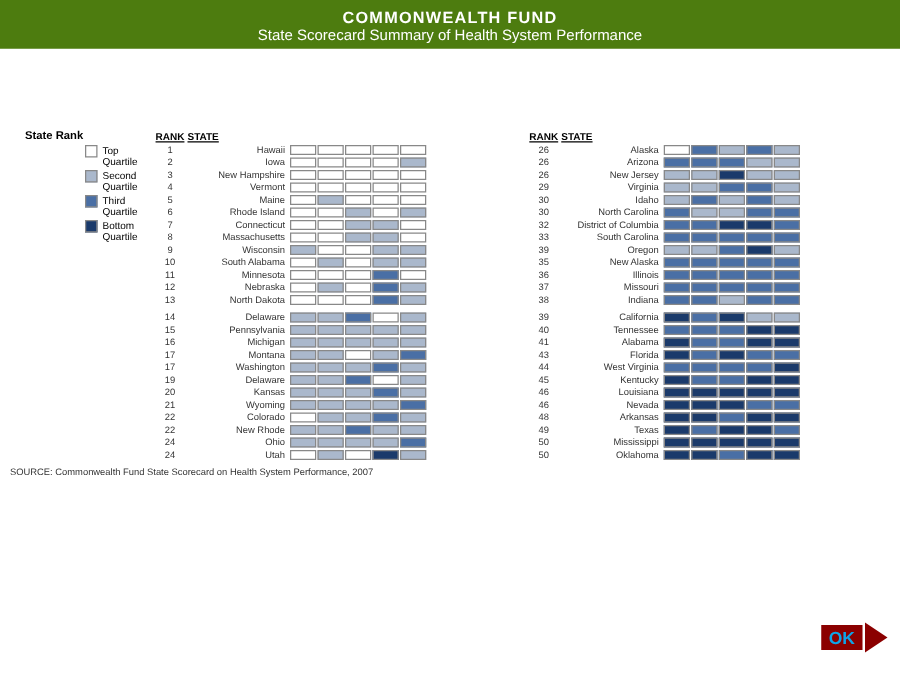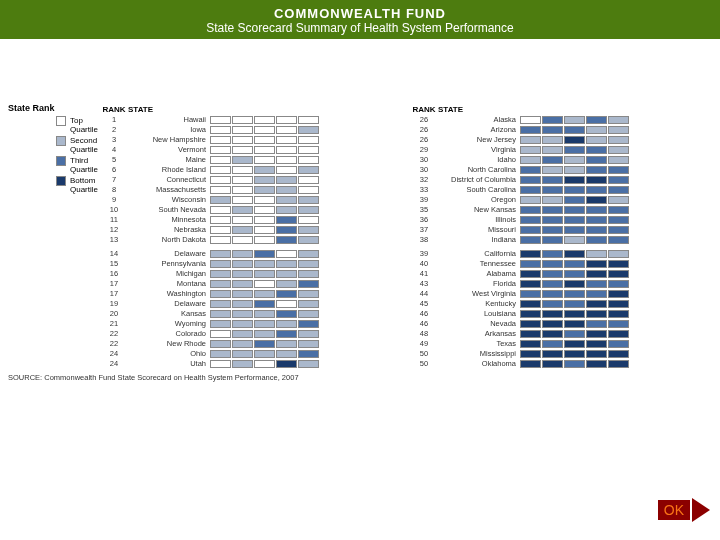--- a/index.html
+++ b/index.html
@@ -21,21 +21,22 @@
       font-size: 13px;
       font-weight: bold;
       letter-spacing: 1px;
     }
     .header-subtitle {
       font-size: 12px;
     }
     .main-content {
       display: flex;
       padding: 4px 8px 2px;
-      gap: 12px;
+      gap: 22px;
+      margin-left: 12px;
     }
     .legend-section {
       width: 80px;
       flex-shrink: 0;
       padding-top: 60px;
     }
     .legend-title {
       font-weight: bold;
       font-size: 9px;
       margin-bottom: 3px;
@@ -59,20 +60,21 @@
       flex: 1;
     }
     .table-section {
       flex: 1;
     }
     .rank-state-headers {
       display: flex;
       font-weight: bold;
       font-size: 8px;
       margin-bottom: 1px;
+      text-decoration: underline;
     }
     .rank-col-h { width: 28px; text-align: center; }
     .state-col-h { width: 82px; text-align: left; padding-right: 4px; }
     .data-row {
       display: flex;
       align-items: center;
       height: 9px;
       margin-bottom: 1px;
     }
     .rank-cell {
@@ -112,22 +114,22 @@
     .ok-arrow {
       position: absolute;
       bottom: 18px;
       right: 10px;
       display: flex;
       align-items: center;
       gap: 2px;
     }
     .ok-text {
       font-size: 14px;
-      font-weight: normal;
-      color: #f97316;
+      font-weight: bold;
+      color: #0ea5e9;
       background: #8b0000;
       padding: 2px 6px;
     }
     .arrow-shape {
       width: 0;
       height: 0;
       border-top: 12px solid transparent;
       border-bottom: 12px solid transparent;
       border-left: 18px solid #8b0000;
     }
@@ -287,21 +289,21 @@
             <div class="bars-container">
               <div class="bar-cell q2"></div>
               <div class="bar-cell q1"></div>
               <div class="bar-cell q1"></div>
               <div class="bar-cell q2"></div>
               <div class="bar-cell q2"></div>
             </div>
           </div>
           <div class="data-row">
             <div class="rank-cell">10</div>
-            <div class="state-cell">South Nevada</div>
+            <div class="state-cell">South Alabama</div>
             <div class="bars-container">
               <div class="bar-cell q1"></div>
               <div class="bar-cell q2"></div>
               <div class="bar-cell q1"></div>
               <div class="bar-cell q2"></div>
               <div class="bar-cell q2"></div>
             </div>
           </div>
           <div class="data-row">
             <div class="rank-cell">11</div>
@@ -579,21 +581,21 @@
             <div class="bars-container">
               <div class="bar-cell q2"></div>
               <div class="bar-cell q2"></div>
               <div class="bar-cell q3"></div>
               <div class="bar-cell q4"></div>
               <div class="bar-cell q2"></div>
             </div>
           </div>
           <div class="data-row">
             <div class="rank-cell">35</div>
-            <div class="state-cell">New Kansas</div>
+            <div class="state-cell">New Alaska</div>
             <div class="bars-container">
               <div class="bar-cell q3"></div>
               <div class="bar-cell q3"></div>
               <div class="bar-cell q3"></div>
               <div class="bar-cell q3"></div>
               <div class="bar-cell q3"></div>
             </div>
           </div>
           <div class="data-row">
             <div class="rank-cell">36</div>

